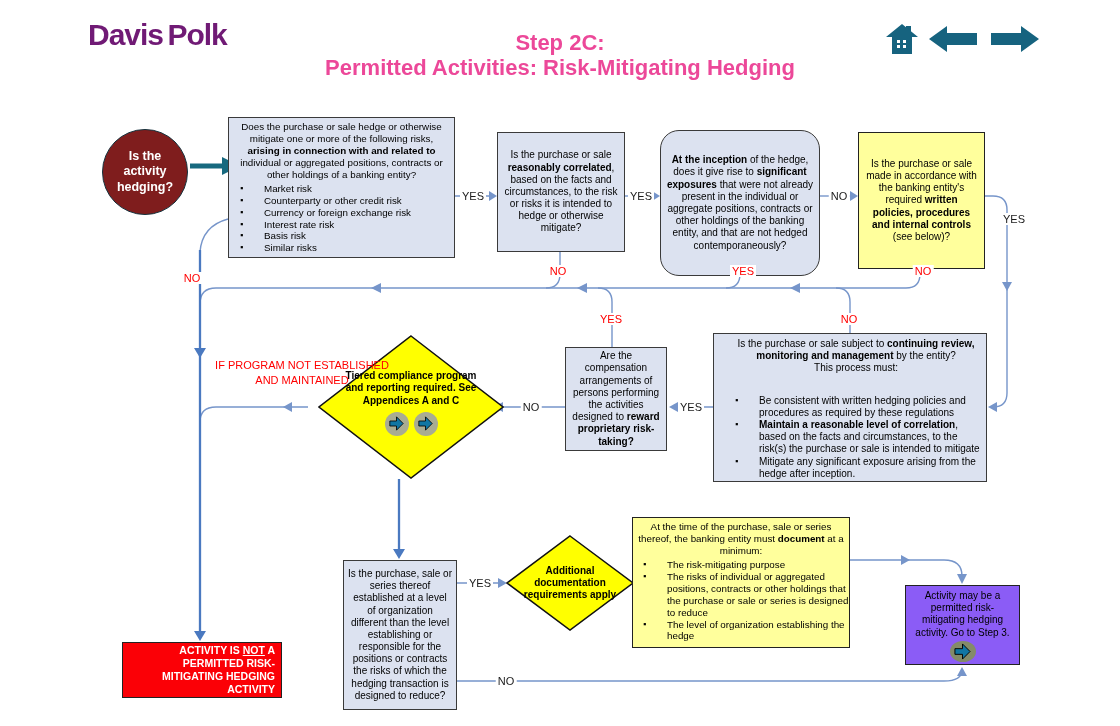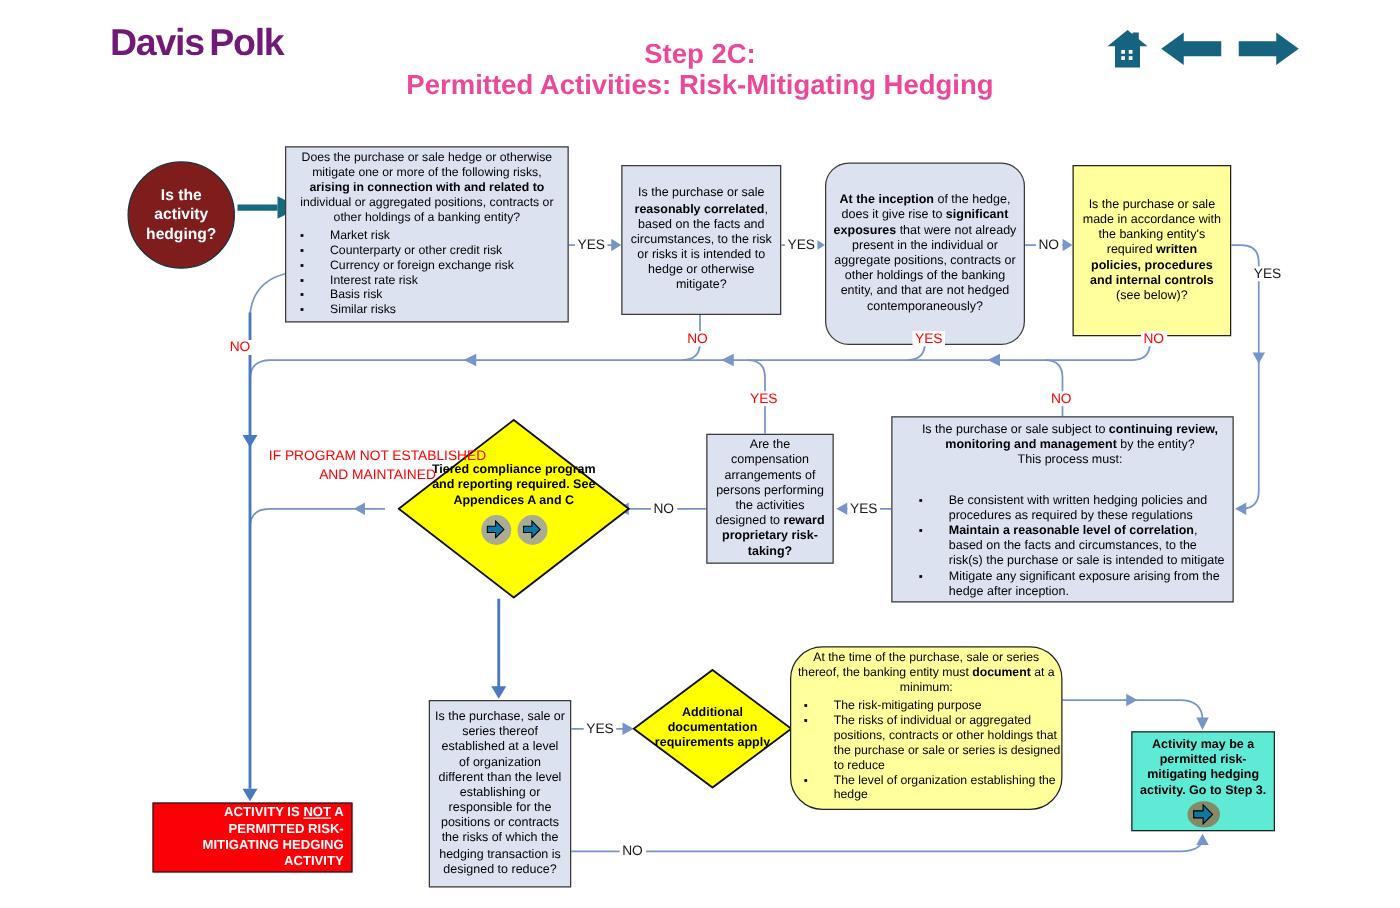--- a/index.html
+++ b/index.html
@@ -19,21 +19,21 @@
   
   .node{z-index:2;box-sizing:border-box;display:flex;flex-direction:column;
         align-items:center;justify-content:center;text-align:center;
         font-size:10px;line-height:1.22;}
   .qbox{background:#dce2f0;border:1.6px solid #3a3a3a;padding:3px 4px;}
   .ybox{background:#ffff9c;border:1.4px solid #222;}
   .circle-node{background:#7f1d1d;border:1.6px solid #15323d;border-radius:50%;
         color:#fff;font-weight:bold;font-size:12.5px;line-height:1.25;}
   .redbox{background:#fb0006;border:1.6px solid #222;color:#fff;font-weight:bold;
         font-size:10.5px;padding:2px 6px;text-align:right;}
-  .greenbox{background:#5eead4;border:1.6px solid #222;font-weight:bold;
+  .greenbox{background:#8b5cf6;border:1.6px solid #222;font-weight:normal;
         font-size:10px;padding:4px 4px 2px;}
   .diamond{background:transparent;border:none;}
   .diamond svg.shape{position:absolute;left:0;top:0;}
   .dtext{position:relative;font-weight:bold;z-index:1;}
   ul.bul{list-style:none;margin:2px 0 0 10px;padding:0;width:100%;box-sizing:border-box;}
   ul.bul li{position:relative;text-align:left;padding-left:26px;margin:0;}
   ul.bul li::before{content:"\25AA";position:absolute;left:2px;top:0;font-size:9px;}
   
   .elabel{position:absolute;z-index:3;transform:translate(-50%,-50%);
         font-size:11px;background:#fff;padding:0 2px;color:#1a1a1a;white-space:nowrap;}
@@ -193,21 +193,21 @@
     <div><span>Is the purchase, sale or series thereof established at a level of organization different than the level establishing or responsible for the positions or contracts the risks of which the hedging transaction is designed to reduce?</span></div>
   </div>
 
   <div class="abs node diamond" style="left:506px;top:535px;width:128px;height:96px;">
     <svg class="shape" width="128" height="96" viewBox="0 0 128 96">
       <polygon points="64,1 127,48 64,95 1,48" fill="#ffff00" stroke="#111" stroke-width="1.5"></polygon>
     </svg>
     <div class="dtext" style="width:94px;">Additional documentation requirements apply</div>
   </div>
 
-  <div class="abs node ybox" style="left:632px;top:517px;width:218px;height:131px;justify-content:flex-start;padding:3px 4px;font-size:9.8px;border-radius:26px;">
+  <div class="abs node ybox" style="left:632px;top:517px;width:218px;height:131px;justify-content:flex-start;padding:3px 4px;font-size:9.8px;">
     <div><span>At the time of the purchase, sale or series thereof, the banking entity must </span><span class="b">document</span><span> at a minimum:</span></div>
     <ul class="bul" style="margin-left:8px;">
         <li><span>The risk-mitigating purpose</span></li>
         <li><span>The risks of individual or aggregated positions, contracts or other holdings that the purchase or sale or series is designed to reduce</span></li>
         <li><span>The level of organization establishing the hedge</span></li>
       </ul>
   </div>
 
   <div class="abs node greenbox" style="left:905px;top:585px;width:115px;height:80px;">
     <div>Activity may be a permitted risk-mitigating hedging activity.  Go to Step 3.</div>

